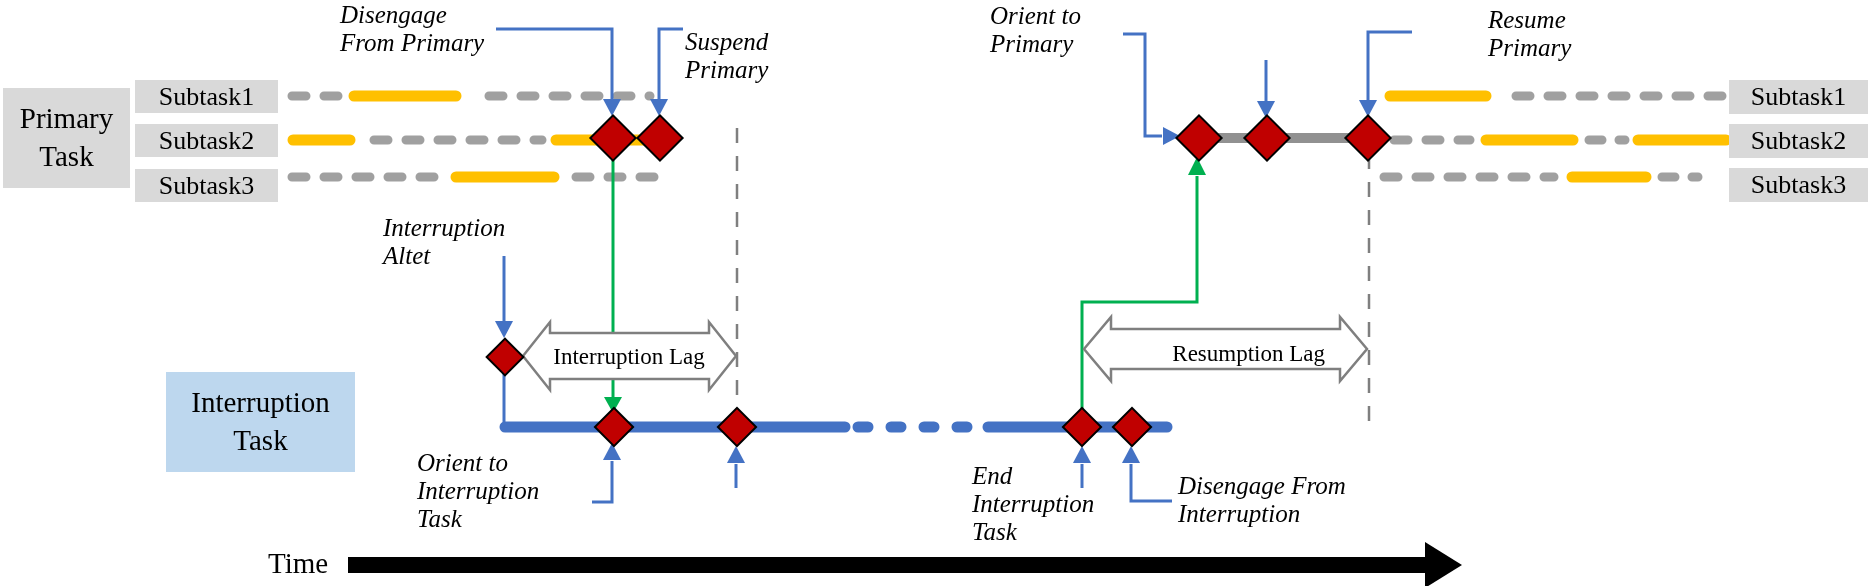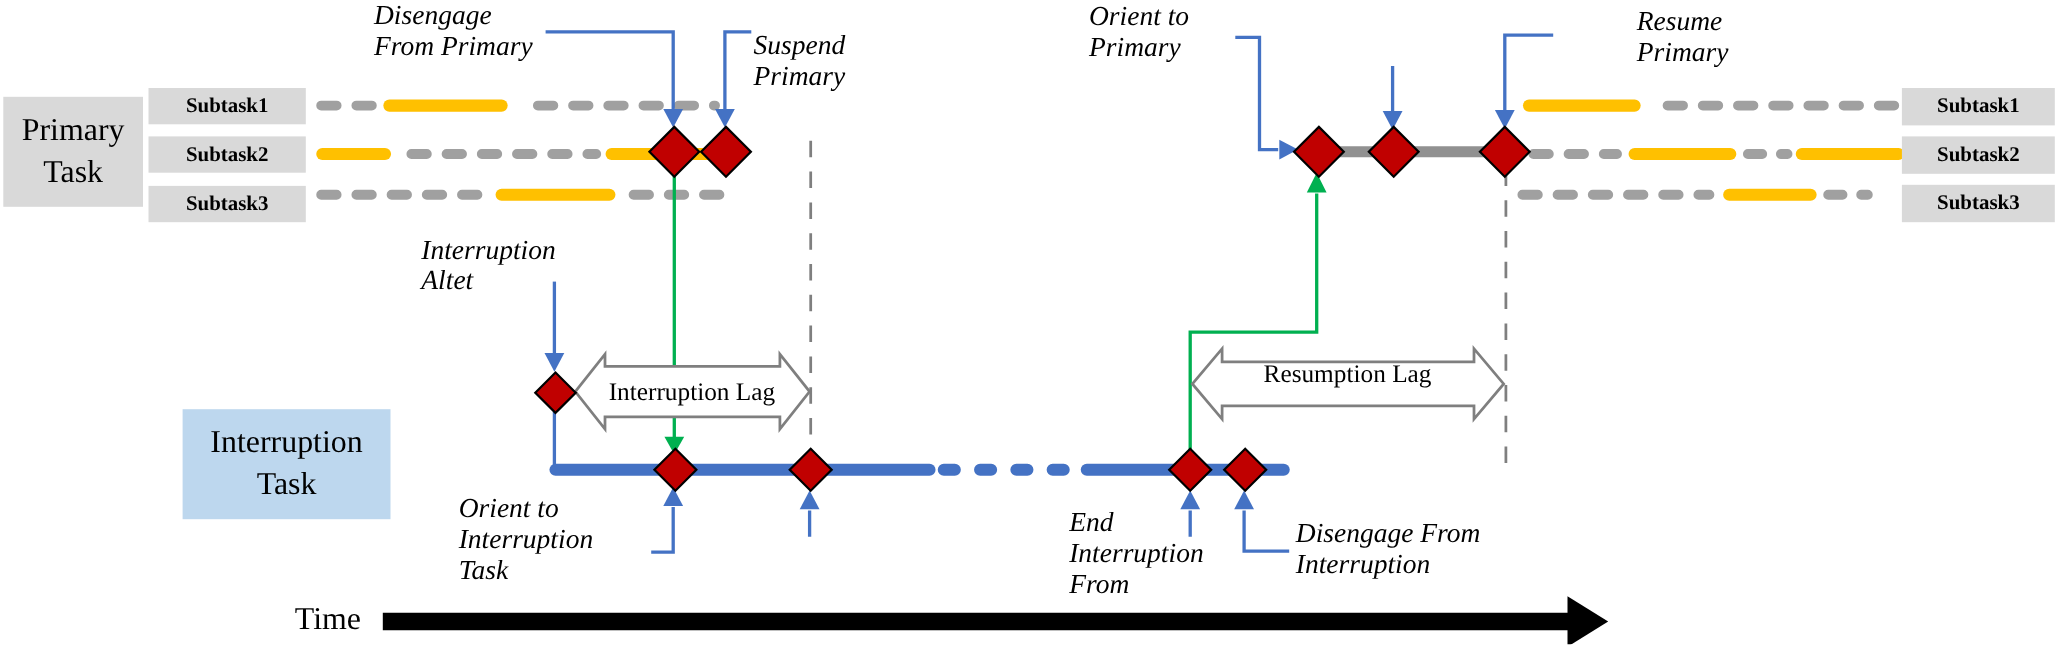--- a/index.html
+++ b/index.html
@@ -13,21 +13,21 @@
     position:absolute; white-space:pre-line; font-size:25px; line-height:1.12;
     color:#000;
     font-style:italic;
   }
   .box {
     position:absolute; background:#D9D9D9; display:flex; align-items:center;
     justify-content:center; text-align:center; white-space:pre-line;
   }
   .box.blue { background:#BDD7EE; font-size:29px; line-height:1.3; }
   .box.task-group { font-size:29px; line-height:1.3; }
-  .box.sub { font-size:19px;font-weight:bold; }
+  .box.sub { font-size:26px; }
   .lag-text {
     position:absolute; text-align:center; font-size:23px; line-height:1;
   }
   .time-lbl { position:absolute; font-size:29px; }
 </style>
 </head>
 <body>
 
 <div class="stage">
 
@@ -158,22 +158,22 @@
 Primary</div>
   <div class="lbl" style="left:1488px; top:6px;">Resume
 Primary</div>
   <div class="lbl" style="left:383px;  top:214px;">Interruption
 Altet</div>
   <div class="lbl" style="left:417px;  top:449px;">Orient to
 Interruption
 Task</div>
   <div class="lbl" style="left:972px;  top:462px;">End
 Interruption
-From</div>
+Task</div>
   <div class="lbl" style="left:1178px; top:472px;">Disengage From
 Interruption</div>
 
   <div class="lag-text" style="left:529px;  top:345px; width:200px;text-align:center;">Interruption Lag</div>
-  <div class="lag-text" style="left:1125px; top:328px; width:200px;">Resumption Lag</div>
+  <div class="lag-text" style="left:1125px; top:342px; width:200px;text-align:right;">Resumption Lag</div>
 
   <div class="time-lbl" style="left:268px; top:547px;">Time</div>
 
 </div>
 
 </body></html>

